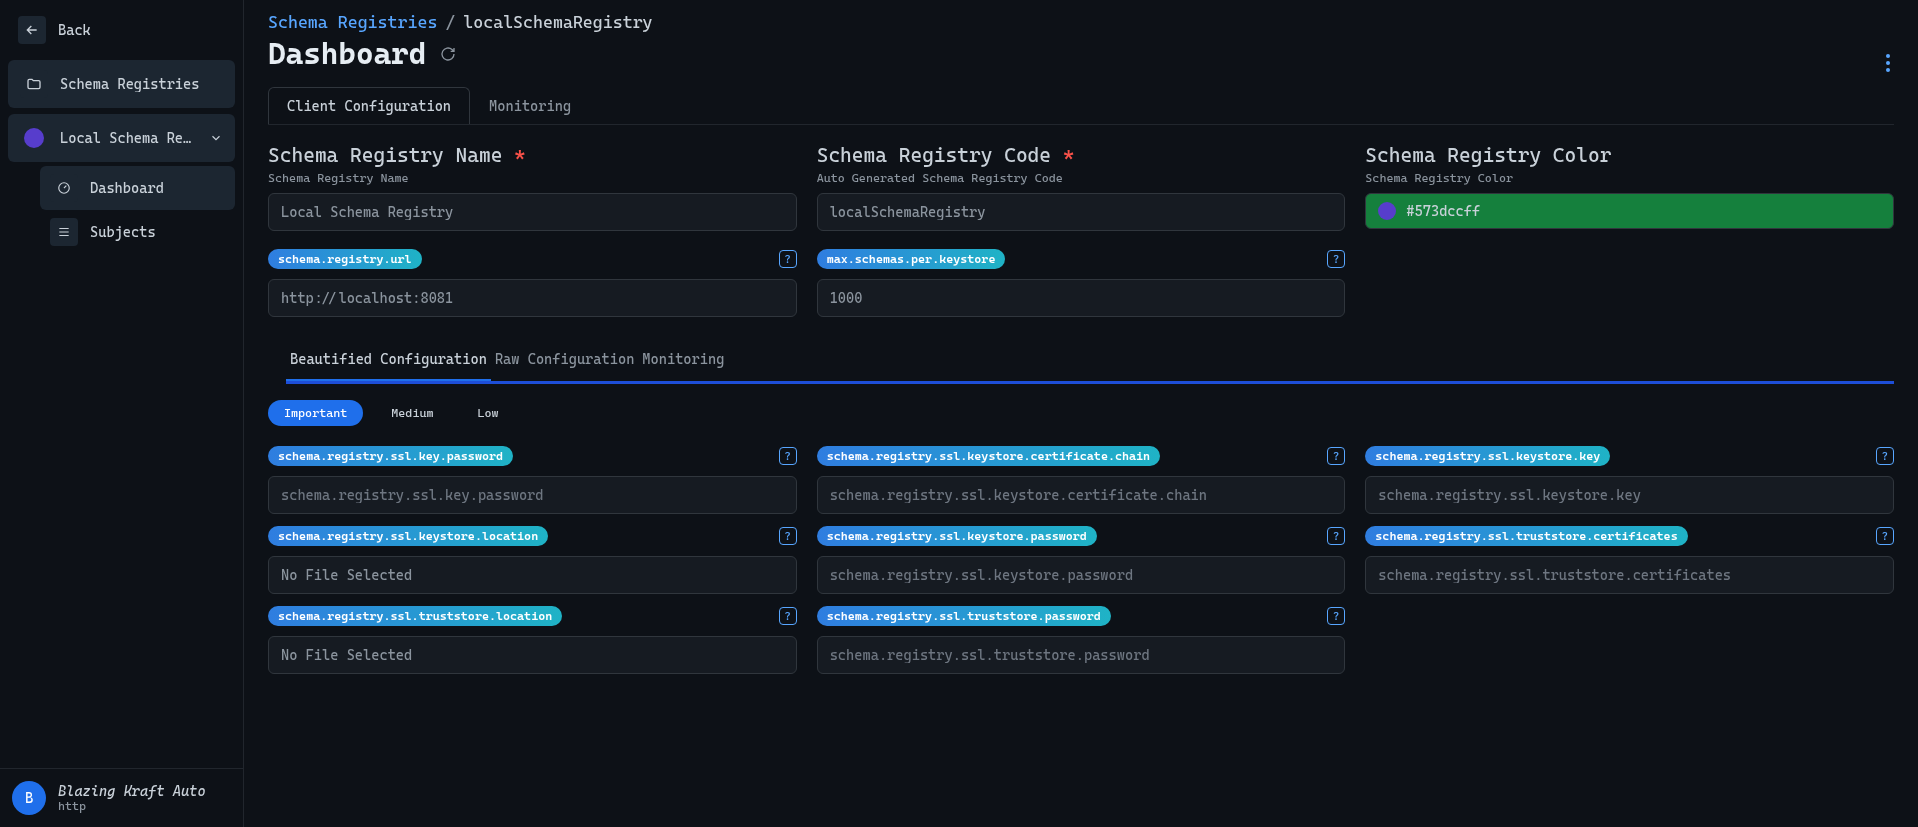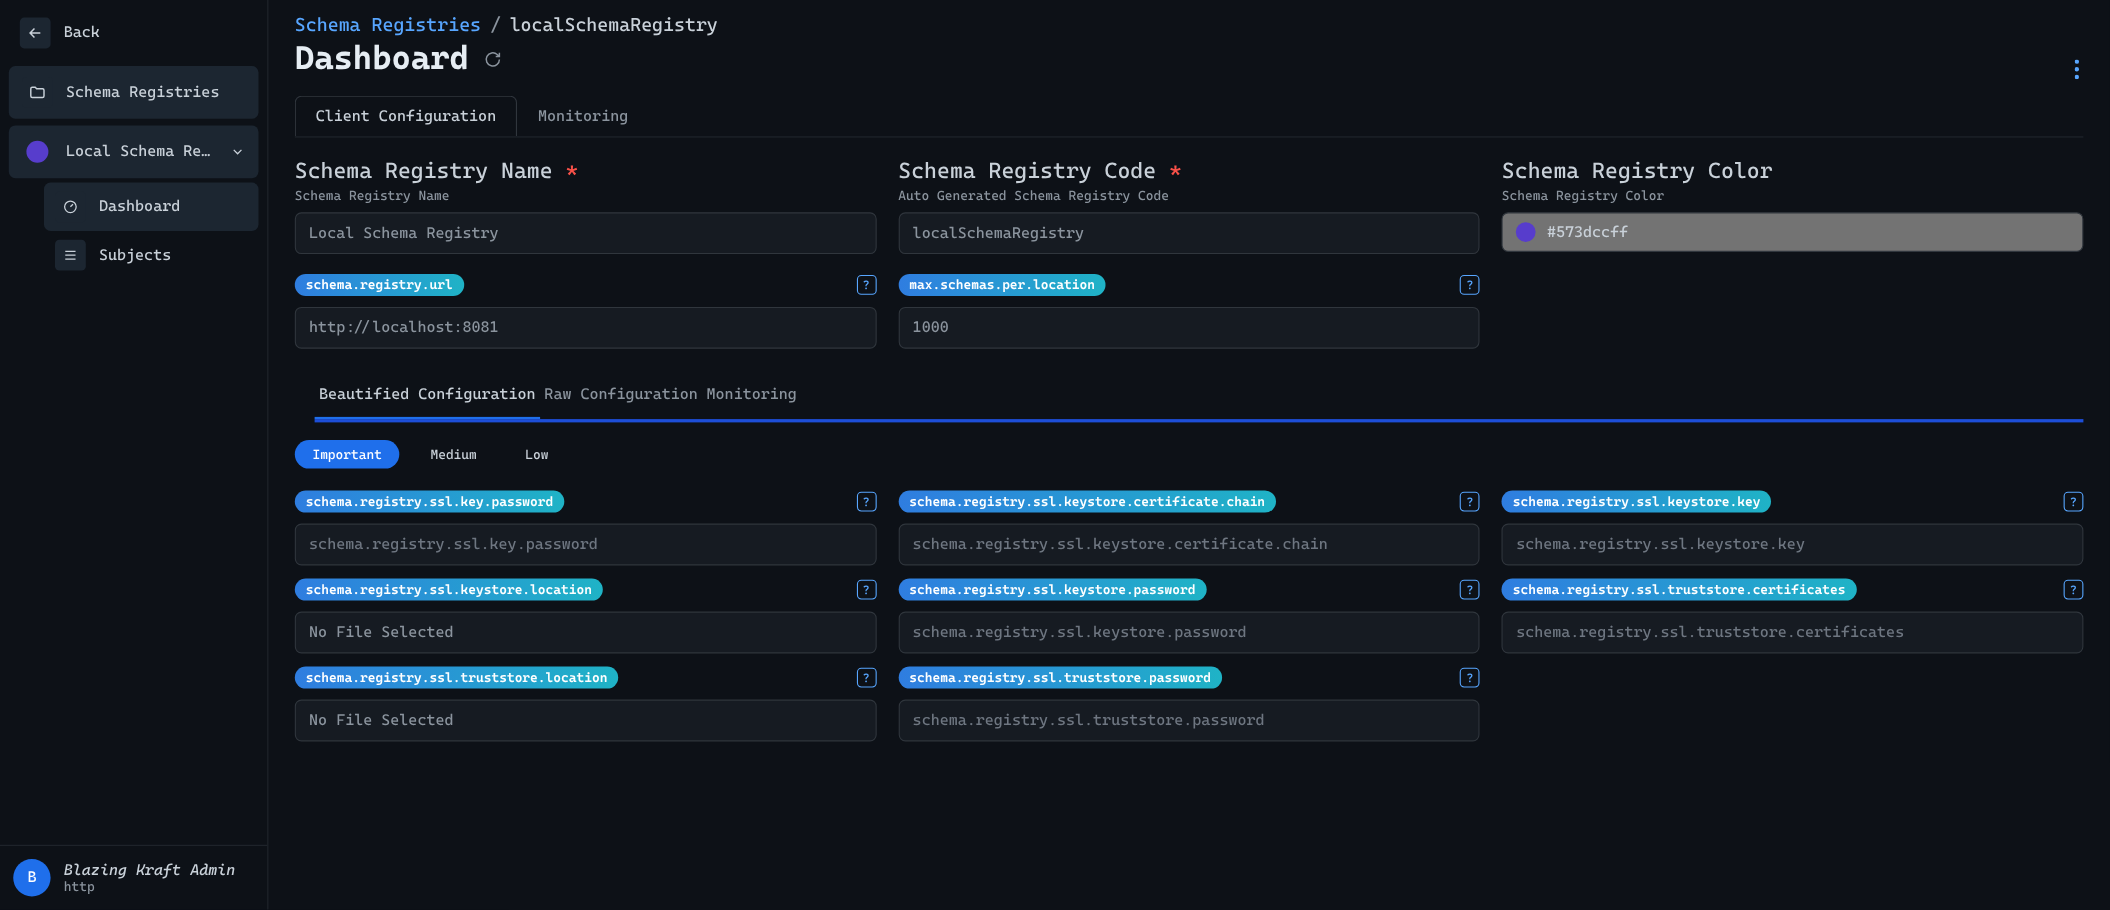--- a/index.html
+++ b/index.html
@@ -164,21 +164,21 @@
   color: #c9d1d9;
   font-family: inherit;
   font-size: 14px;
 }
 .field-input::placeholder { color: #6e7681; }
 .field-input[readonly] { color: #8b949e; }
 .color-input {
   display: flex;
   align-items: center;
   gap: 10px;
-  background: #737373;
+  background: #15803d;
   border: 1px solid #30363d;
   border-radius: 6px;
   padding: 8px 12px;
 }
 .color-swatch {
   width: 18px;
   height: 18px;
   border-radius: 50%;
   background: #573dcc;
 }
@@ -302,21 +302,21 @@
           <span>Subjects</span>
         </div>
       </div>
     </div>
 
     <div class="sidebar-footer">
       <div class="avatar">
         <span>B</span>
       </div>
       <div class="user-info">
-        <div class="name">Blazing Kraft Admin</div>
+        <div class="name">Blazing Kraft Auto</div>
         <div class="role">http</div>
       </div>
     </div>
   </aside>
 
   <main class="main">
     <div class="breadcrumb">
       <a>Schema Registries</a>
       <span class="sep">/</span>
       <span class="current">localSchemaRegistry</span>
@@ -366,21 +366,21 @@
 
       <div class="form-field">
         <div class="prop-label-row">
           <span class="pill">schema.registry.url</span>
           <span class="help-icon">?</span>
         </div>
         <input class="field-input" readonly="" value="http://localhost:8081" style="">
       </div>
       <div class="form-field">
         <div class="prop-label-row">
-          <span class="pill">max.schemas.per.location</span>
+          <span class="pill">max.schemas.per.keystore</span>
           <span class="help-icon">?</span>
         </div>
         <input class="field-input" readonly="" value="1000" style="">
       </div>
       <div></div>
     </div>
 
     <div class="subtabs">
       <div class="subtab active">Beautified Configuration</div>
       <div class="subtab">Raw Configuration</div>

